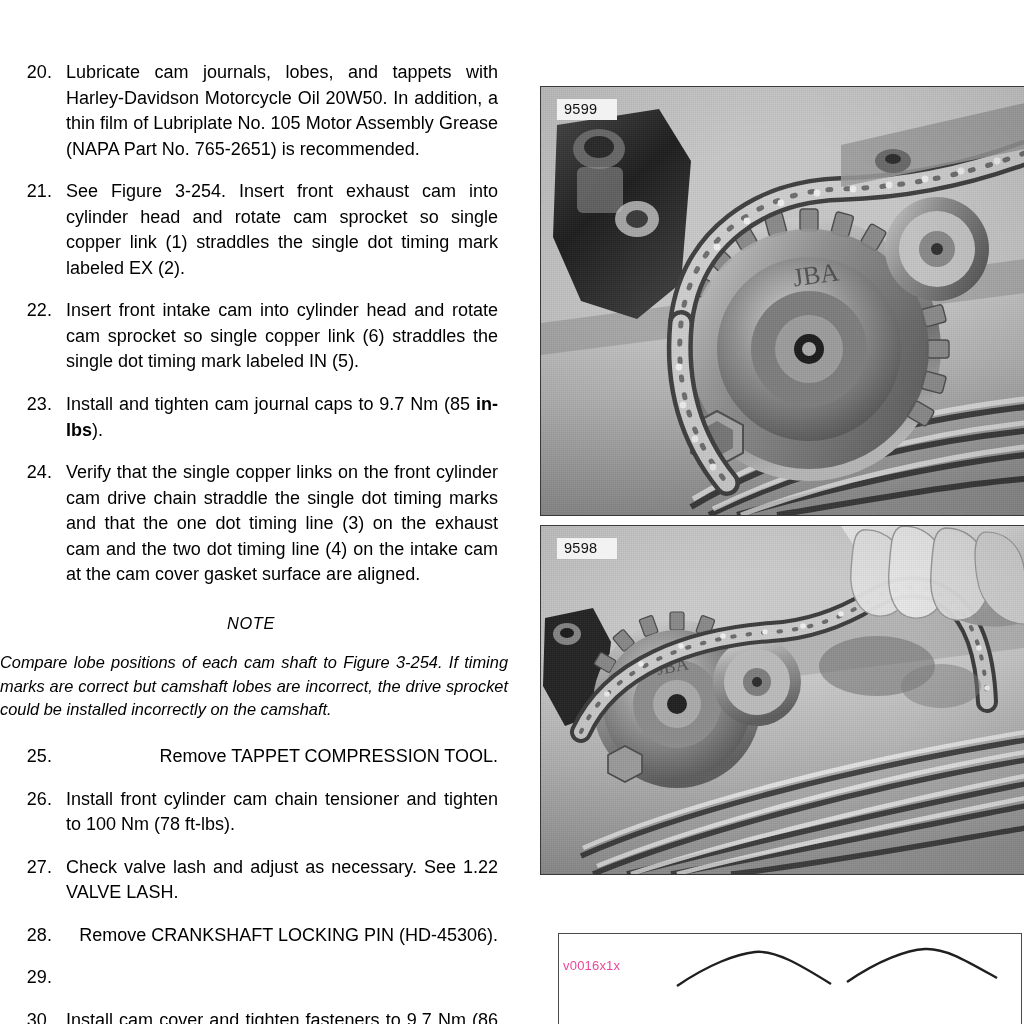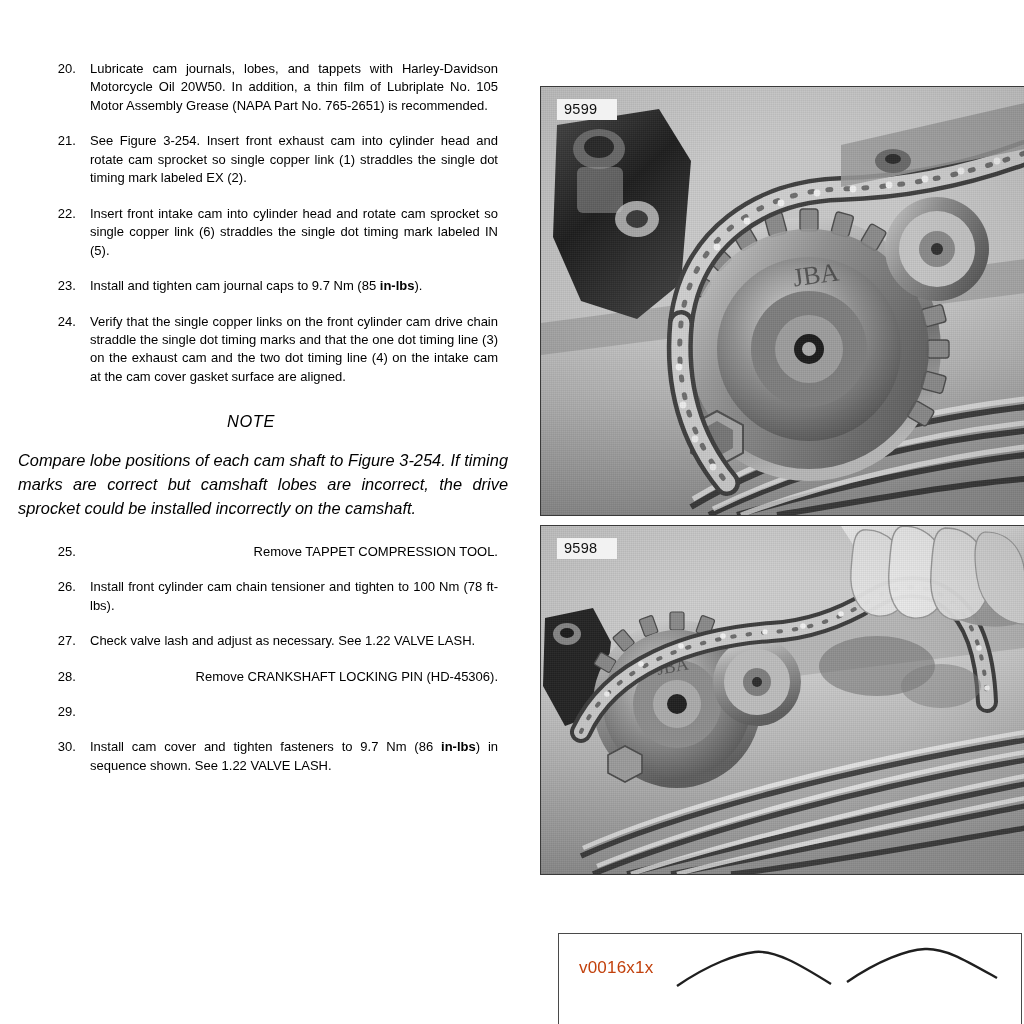--- a/index.html
+++ b/index.html
@@ -28,23 +28,22 @@
     left: 0px;
     top: 60px;
     width: 520px;
     height: 964px;
   }
 
   .step {
     display: flex;
     align-items: flex-start;
     margin-bottom: 17px;
-    font-size: 13px;
+    font-size: 18px;
     line-height: 1.42;
-    padding-left: 24px;
   }
   .step-num {
     flex: 0 0 34px;
     text-align: right;
     padding-right: 0px;
     margin-left: 18px;
     letter-spacing: 0.1px;
   }
   .step-body {
     flex: 1 1 auto;
@@ -70,21 +69,20 @@
     font-size: 16.4px;
     letter-spacing: 0.6px;
     margin-left: -18px;
     margin-bottom: 18px;
   }
   .note-body {
     font-style: italic;
     font-size: 16.4px;
     line-height: 1.45;
     text-align: justify;
-    margin-left: 18px;
     margin-right: 12px;
   }
 
   
   .figure-column {
     position: absolute;
     left: 536px;
     top: 0px;
     width: 488px;
     height: 1024px;
@@ -135,24 +133,24 @@
     top: 933px;
     width: 462px;
     height: 91px;
     border: 1.4px solid #4a4a4a;
     border-bottom: none;
     background: #ffffff;
     overflow: hidden;
   }
   .bottom-figure-label {
     position: absolute;
-    left: 20px;
+    left: 4px;
     top: 24px;
-    font-size: 17px;
-    color: #c2410c;
+    font-size: 13px;
+    color: #ec4899;
     letter-spacing: 0.2px;
   }
 
   
   .grain {
     position: absolute;
     inset: 0;
     background:
       repeating-linear-gradient(0deg, rgba(0,0,0,.035) 0 1px, rgba(255,255,255,.03) 1px 2px),
       repeating-linear-gradient(90deg, rgba(0,0,0,.03) 0 1px, rgba(255,255,255,.025) 1px 2px);

